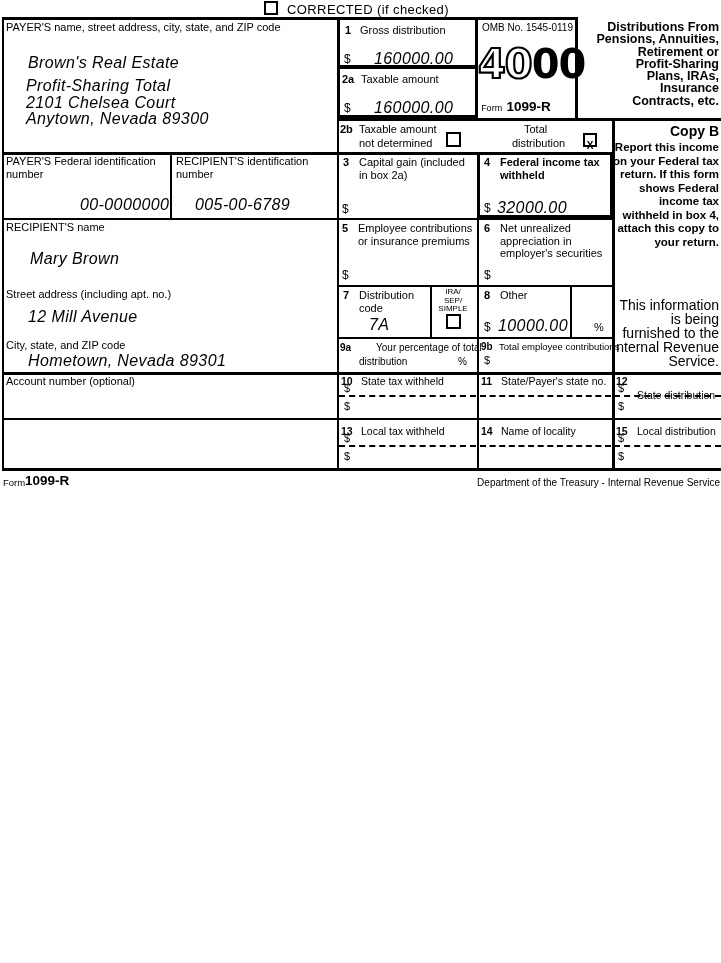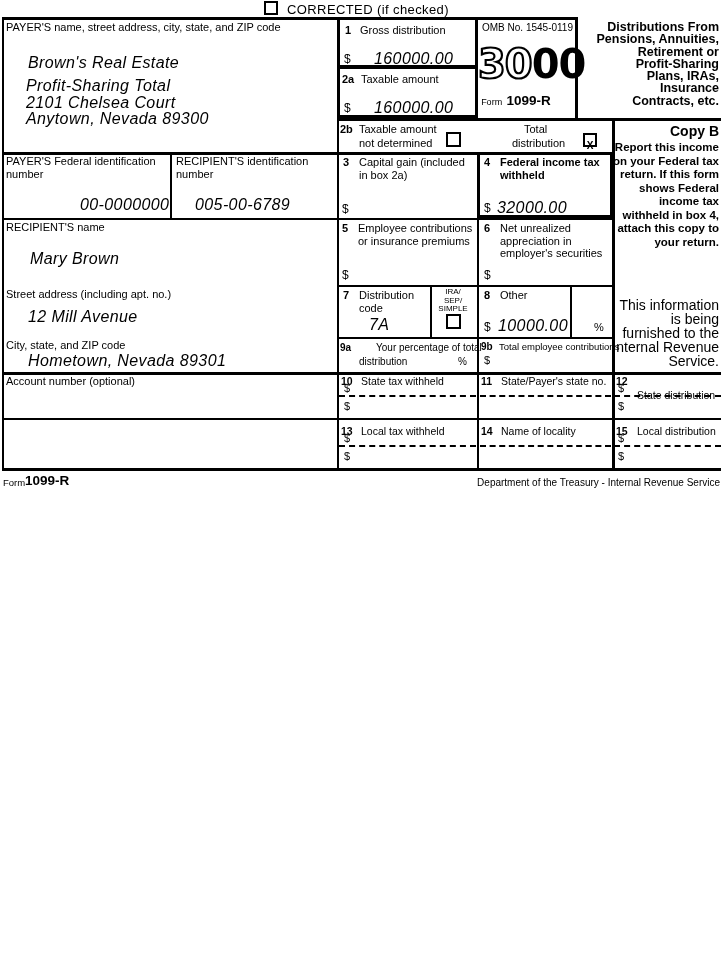--- a/index.html
+++ b/index.html
@@ -64,22 +64,22 @@
   <div class="t lbl" style="left:360px;top:24px;">Gross distribution</div>
   <div class="t dol" style="left:344px;top:52px;">$</div>
   <div class="t hand" style="left:374px;top:50px;">160000.00</div>
 
   <div class="t lbl b" style="left:342px;top:73px;">2a</div>
   <div class="t lbl" style="left:361px;top:73px;">Taxable amount</div>
   <div class="t dol" style="left:344px;top:101px;">$</div>
   <div class="t hand" style="left:374px;top:99px;">160000.00</div>
 
   <div class="t xs" style="left:482px;top:22px;">OMB No. 1545-0119</div>
-  <div class="t year ctr" style="left:478px;top:42px;width:97px;"><span class="y-out">30</span><span>00</span></div>
-  <div class="t ctr" style="left:478px;top:91px;width:76px;"><span style="font-size:9px;">Form</span> <span class="b" style="font-size:13.5px;">1099-R</span></div>
+  <div class="t year ctr" style="left:478px;top:42px;width:97px;"><span class="y-out">40</span><span>00</span></div>
+  <div class="t ctr" style="left:478px;top:97px;width:76px;"><span style="font-size:9px;">Form</span> <span class="b" style="font-size:13.5px;">1099-R</span></div>
 
   <div class="t b right pre" style="left:577px;top:21px;width:142px;font-size:12.5px;line-height:12.3px;">Distributions From
 Pensions, Annuities,
 Retirement or
 Profit-Sharing
 Plans, IRAs,
 Insurance
 Contracts, etc.</div>
 
   <div class="t lbl b" style="left:340px;top:123px;">2b</div>

